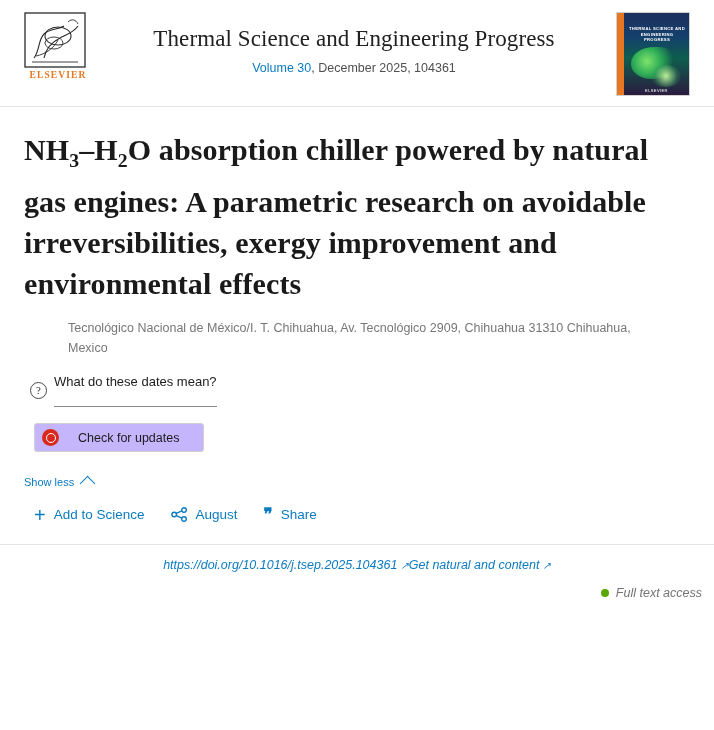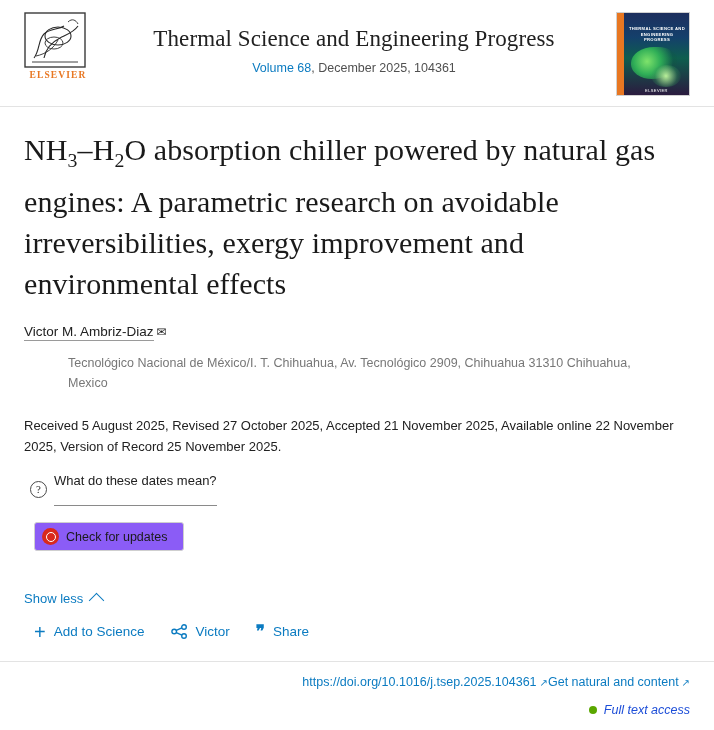--- a/index.html
+++ b/index.html
@@ -116,21 +116,21 @@
     background: #e3e3e3;
     margin: 6px 0 0 0;
   }
 
   
   .article {
     padding: 22px 24px 0 24px;
   }
   h1.title {
     font-family: "Liberation Serif", serif;
-    font-weight: normal;
+    font-weight: bold;
     font-size: 30px;
     line-height: 41px;
     margin: 0;
     color: #1a1a1a;
     letter-spacing: 0.1px;
   }
   h1.title sub { font-size: 0.66em; }
 
   .authors {
     margin-top: 20px;
@@ -187,25 +187,25 @@
   .dates-help .lbl {
     border-bottom: 1px solid #8a8a8a;
     padding-bottom: 17px;
     cursor: pointer;
   }
 
   .crossmark {
     margin: 16px 0 0 10px;
     display: inline-flex;
     align-items: center;
-    gap: 7px;
-    background: #8b5cf6;
+    gap: 19px;
+    background: #c4b5fd;
     border: 1px solid #cfcfcf;
     border-radius: 3px;
-    padding: 5px 16px 5px 7px;
+    padding: 5px 24px 5px 7px;
     font-size: 12.5px;
     color: #1b1b1b;
     cursor: pointer;
   }
   .crossmark .cm-icon {
     width: 17px; height: 17px;
     border-radius: 50%;
     background: #d9291c;
     display: inline-flex;
     align-items: center;
@@ -213,26 +213,26 @@
     position: relative;
   }
   .crossmark .cm-icon::after {
     content: "";
     width: 8px; height: 8px;
     border-radius: 50%;
     border: 1.6px solid #fff;
   }
 
   .showless {
-    margin-top: 40px;
+    margin-top: 22px;
     display: flex;
     align-items: center;
     gap: 8px;
     color: #0b7bc1;
-    font-size: 13px;
+    font-size: 11px;
     cursor: pointer;
   }
   .chev-up {
     width: 11px; height: 11px;
     border-left: 1.6px solid #0b7bc1;
     border-top: 1.6px solid #0b7bc1;
     transform: rotate(45deg);
     margin-top: 4px;
   }
 
@@ -270,43 +270,44 @@
 
   .footer-rule {
     height: 1px;
     background: #e3e3e3;
     margin: 22px 0 0 0;
   }
 
   .footer {
     padding: 13px 24px 0 24px;
     display: flex;
-    justify-content: flex-end;
+    justify-content: center;
     align-items: baseline;
     font-size: 12.5px;
+    font-style: italic;
   }
   .doi-link, .rights-link {
     color: #0b7bc1;
     text-decoration: none;
     cursor: pointer;
   }
   .ext-arrow {
     font-size: 10px;
     margin-left: 3px;
   }
   .access {
     margin-top: 14px;
-    padding: 0 24px;
+    padding: 0 12px;
     display: flex;
     justify-content: flex-end;
     align-items: center;
     gap: 7px;
     font-size: 12.5px;
     font-style: italic;
-    color: #1d4ed8;
+    color: #737373;
   }
   .dot-green {
     width: 8px; height: 8px;
     border-radius: 50%;
     background: #5aa700;
     display: inline-block;
   }
 </style>
 </head>
 <body>
@@ -325,46 +326,42 @@
         <ellipse cx="30" cy="31" rx="9" ry="6" fill="none" stroke="#2a2a2a" stroke-width="0.9"></ellipse>
         <path d="M8 50 H54" stroke="#2a2a2a" stroke-width="0.9"></path>
         <path d="M44 10 C48 6 52 8 54 12" fill="none" stroke="#2a2a2a" stroke-width="0.9"></path>
       </svg>
       <div class="elsevier-word">ELSEVIER</div>
     </div>
 
     <div class="journal-block">
       <div class="journal-title">Thermal Science and Engineering Progress</div>
       <div class="journal-issue">
-        <span class="vol">Volume 68</span><span>, December 2025, 104361</span>
+        <span class="vol">Volume 30</span><span>, December 2025, 104361</span>
       </div>
     </div>
 
     <div class="cover">
       <div class="cover-bar"></div>
       <div class="cover-txt">THERMAL SCIENCE AND ENGINEERING PROGRESS</div>
       <div class="blob1"></div>
       <div class="blob2"></div>
       <div class="elsevier-foot">ELSEVIER</div>
     </div>
   </div>
 
   <div class="rule"></div>
 
   <div class="article">
 
     <h1 class="title"><span>NH</span><sub>3</sub><span>–H</span><sub>2</sub><span>O absorption chiller powered by natural gas engines: A parametric research on avoidable irreversibilities, exergy improvement and environmental effects</span></h1>
 
-    <div class="authors">
-      <span class="author-name">Victor M. Ambriz-Diaz</span><span class="envelope">✉</span>
-    </div>
 
     <div class="affiliation">Tecnológico Nacional de México/I. T. Chihuahua, Av. Tecnológico 2909, Chihuahua 31310 Chihuahua, Mexico</div>
 
-    <div class="dates">Received 5 August 2025, Revised 27 October 2025, Accepted 21 November 2025, Available online 22 November 2025, Version of Record 25 November 2025.</div>
 
     <div class="dates-help">
       <span class="q-circle">?</span>
       <span class="lbl">What do these dates mean?</span>
     </div>
 
     <div class="crossmark">
       <span class="cm-icon"></span>
       <span>Check for updates</span>
     </div>
@@ -384,21 +381,21 @@
       <div class="action">
         <span class="ico">
           <svg width="17" height="15" viewBox="0 0 17 15">
             <circle cx="13" cy="3" r="2.3" fill="none" stroke="#0b7bc1" stroke-width="1.4"></circle>
             <circle cx="13" cy="12" r="2.3" fill="none" stroke="#0b7bc1" stroke-width="1.4"></circle>
             <circle cx="3.2" cy="7.5" r="2.3" fill="none" stroke="#0b7bc1" stroke-width="1.4"></circle>
             <line x1="5.3" y1="6.4" x2="10.9" y2="3.9" stroke="#0b7bc1" stroke-width="1.3"></line>
             <line x1="5.3" y1="8.6" x2="10.9" y2="11.1" stroke="#0b7bc1" stroke-width="1.3"></line>
           </svg>
         </span>
-        <span>Victor</span>
+        <span>August</span>
       </div>
 
       <div class="action">
         <span class="ico quote-ico">❞</span>
         <span>Share</span>
       </div>
 
     </div>
   </div>
 

